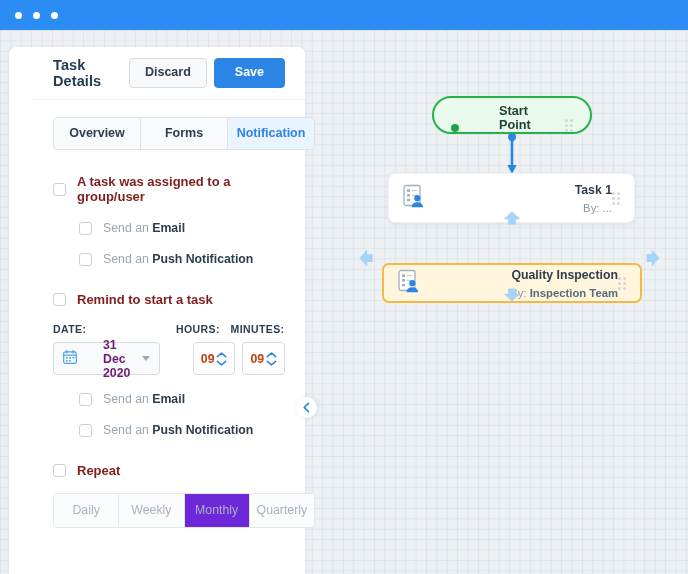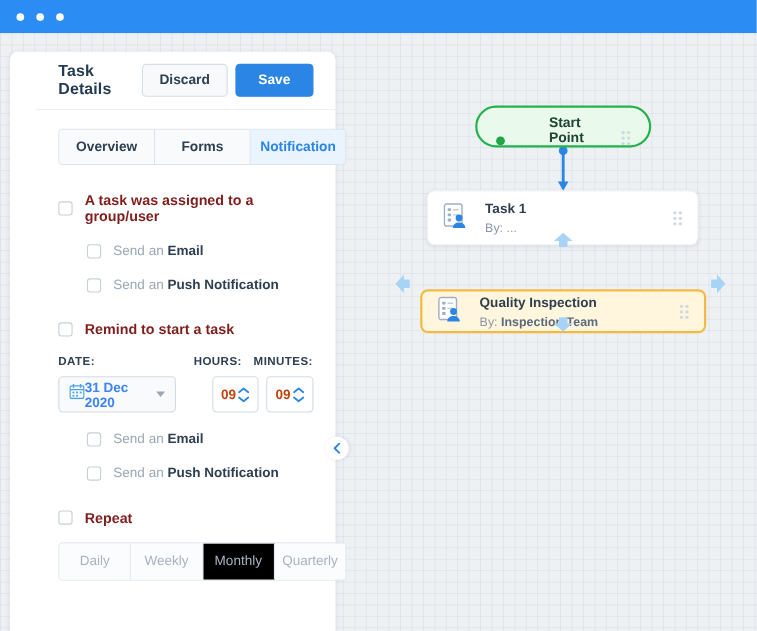--- a/index.html
+++ b/index.html
@@ -166,22 +166,22 @@
     width: 131px; height: 33px;
     border: 1px solid #d4dbe3;
     border-radius: 4px;
     background: #f8fafc;
     display: flex; align-items: center;
     padding: 0 9px;
     box-sizing: border-box;
     cursor: pointer;
   }
   .date-text {
-    font-size: 12.3px; font-weight: bold; color: #3b82f6;
-    margin-left: 0; flex: 1;
+    font-size: 12.3px; font-weight: bold; color: #701a75;
+    margin-left: 26px; flex: 1;
   }
   .caret {
     width: 0; height: 0;
     border-left: 4px solid transparent;
     border-right: 4px solid transparent;
     border-top: 5px solid #9aa7b5;
   }
   .spin-box {
     width: 50px; height: 33px;
     border: 1px solid #d4dbe3;
@@ -215,21 +215,21 @@
     flex: 1;
     text-align: center;
     font-size: 12.3px;
     color: #a8b3c0;
     background: #fbfcfe;
     padding: 9px 0 10px;
     border-right: 1px solid #e3e8ee;
     cursor: pointer;
   }
   .seg:last-child { border-right: none; }
-  .seg.hl { background: #000000; }
+  .seg.hl { background: #6d28d9; }
 
   
   .collapse {
     position: absolute;
     left: 296px; top: 367px;
     width: 21px; height: 21px;
     border-radius: 50%;
     background: #ffffff;
     box-shadow: 1px 0 4px rgba(40,60,90,0.13);
     display: flex; align-items: center; justify-content: center;
@@ -274,21 +274,21 @@
   .node-quality {
     left: 382px; top: 233px;
     width: 260px; height: 40px;
     background: #fff6dd;
     border: 2px solid #f4b942;
     border-radius: 7px;
     display: flex; align-items: center;
     padding: 0 14px;
     cursor: pointer;
   }
-  .node-body { flex: 1; margin-left: 15px; }
+  .node-body { flex: 1; margin-left: 4px; text-align: right; }
   .node-title {
     font-size: 12.3px; font-weight: bold; color: #2d3e50;
     line-height: 1.25;
   }
   .node-sub {
     font-size: 11.3px; color: #8b97a6; line-height: 1.3;
     margin-top: 2px;
   }
   .node-sub b { color: #5a6a7b; font-weight: bold; }
 

